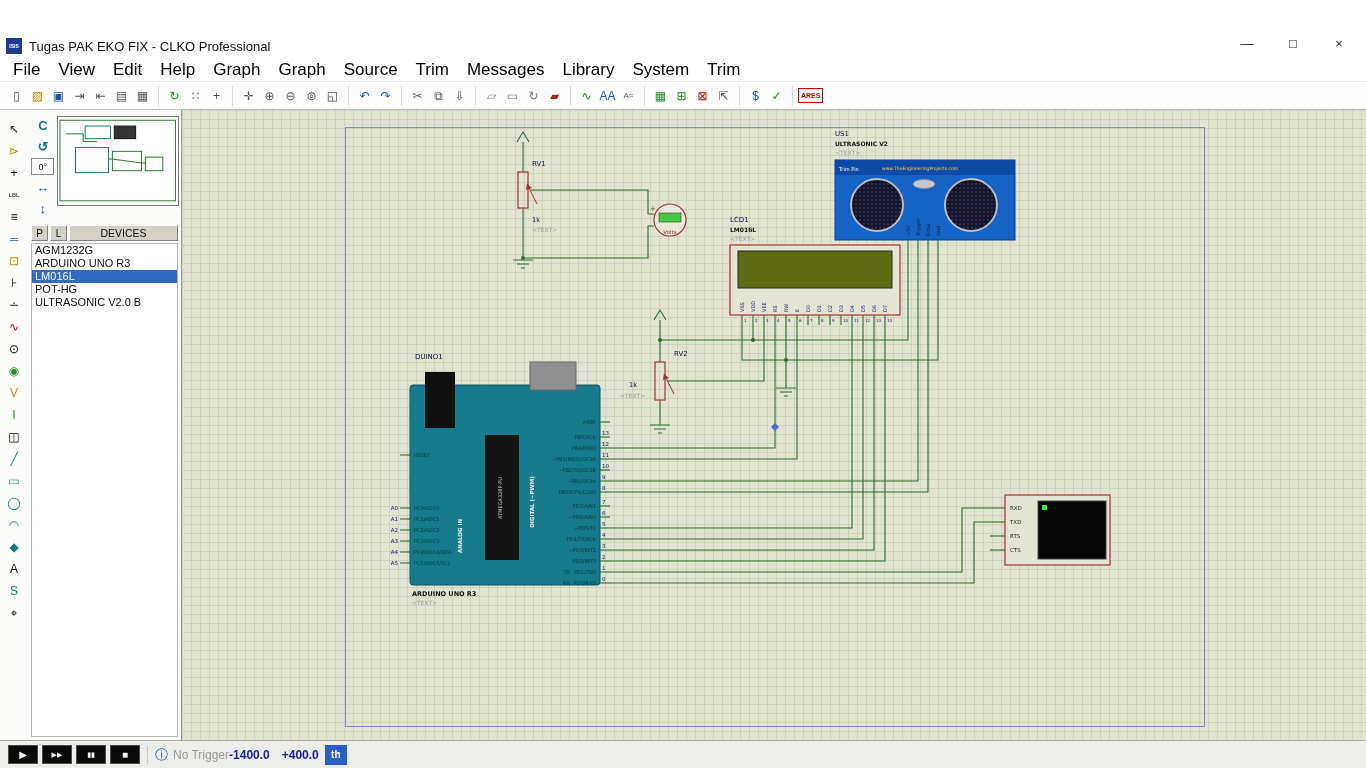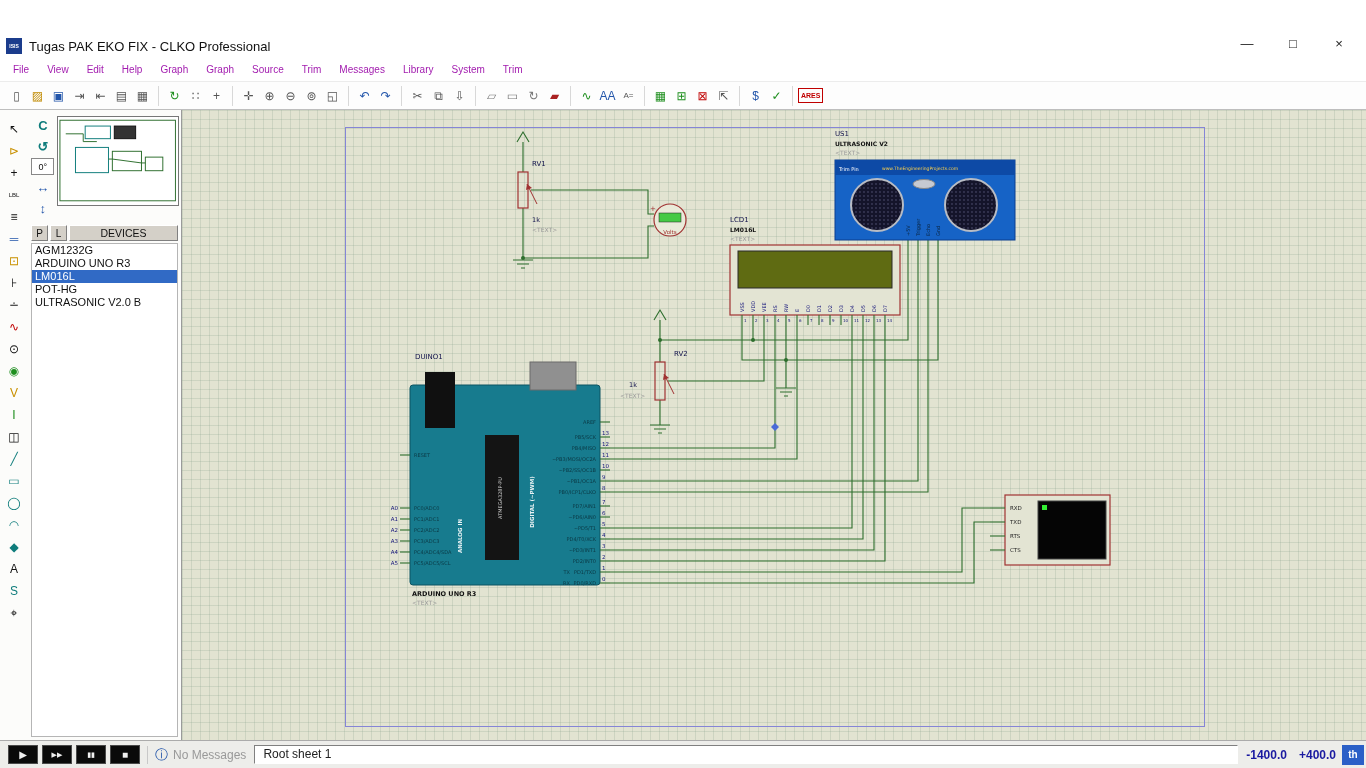--- a/index.html
+++ b/index.html
@@ -9,21 +9,21 @@
 
 .titlebar{position:absolute;left:0;top:0;width:1366px;height:58px;background:#fff;}
 .title-left{position:absolute;left:6px;bottom:4px;display:flex;align-items:center;gap:7px;}
 .app-icon{width:16px;height:16px;background:#1B3C8C;color:#fff;font-size:5px;font-weight:bold;display:flex;align-items:center;justify-content:center;letter-spacing:0;}
 .title-text{font-size:13px;color:#111;}
 .win-controls{position:absolute;right:4px;bottom:2px;display:flex;}
 .win-btn{width:46px;height:26px;display:flex;align-items:center;justify-content:center;font-size:13px;color:#222;}
 
 
 .menubar{position:absolute;left:0;top:58px;width:1366px;height:24px;background:#fff;display:flex;align-items:center;padding-left:4px;border-bottom:1px solid #ECECEC;}
-.menu-item{padding:3px 9px;font-size:10px;color:#a21caf;}
+.menu-item{padding:3px 9px;font-size:17px;color:#000000;}
 
 
 .toolbar{position:absolute;left:0;top:82px;width:1366px;height:28px;background:#FDFDFD;display:flex;align-items:center;padding-left:6px;border-bottom:1px solid #BEBEBE;}
 .tb-icon{width:21px;height:20px;display:flex;align-items:center;justify-content:center;font-size:12px;}
 .tb-text{width:auto;padding:0 2px;font-size:7px;font-weight:bold;border:1px solid #C00000;height:15px;}
 .tb-sep{width:1px;height:20px;background:#D8D8D8;margin:0 5px;}
 
 
 .lefttools{position:absolute;left:0;top:110px;width:28px;height:630px;background:#FCFCFA;display:flex;flex-direction:column;align-items:center;padding-top:8px;}
 .tool-icon{width:24px;height:21px;display:flex;align-items:center;justify-content:center;font-size:12px;margin-bottom:1px;}
@@ -422,20 +422,19 @@
 
 <div class="statusbar">
   <div class="playbar" id="playbar">
       <div class="play-btn">▶</div>
       <div class="play-btn" style="font-size: 7px;">▶▶</div>
       <div class="play-btn" style="font-size: 7px;">▮▮</div>
       <div class="play-btn">■</div>
     </div>
   <div class="sb-sep"></div>
   <div class="info-icon">ⓘ</div>
-  <div class="sb-message">No Messages</div>
-  <div class="sheet-field">Root sheet 1</div>
+  <div class="sb-message">No Trigger</div>
   <div class="coords">
     <span>-1400.0</span>
     <span>+400.0</span>
   </div>
   <div class="th-box">th</div>
 </div>
 
 </body></html>

